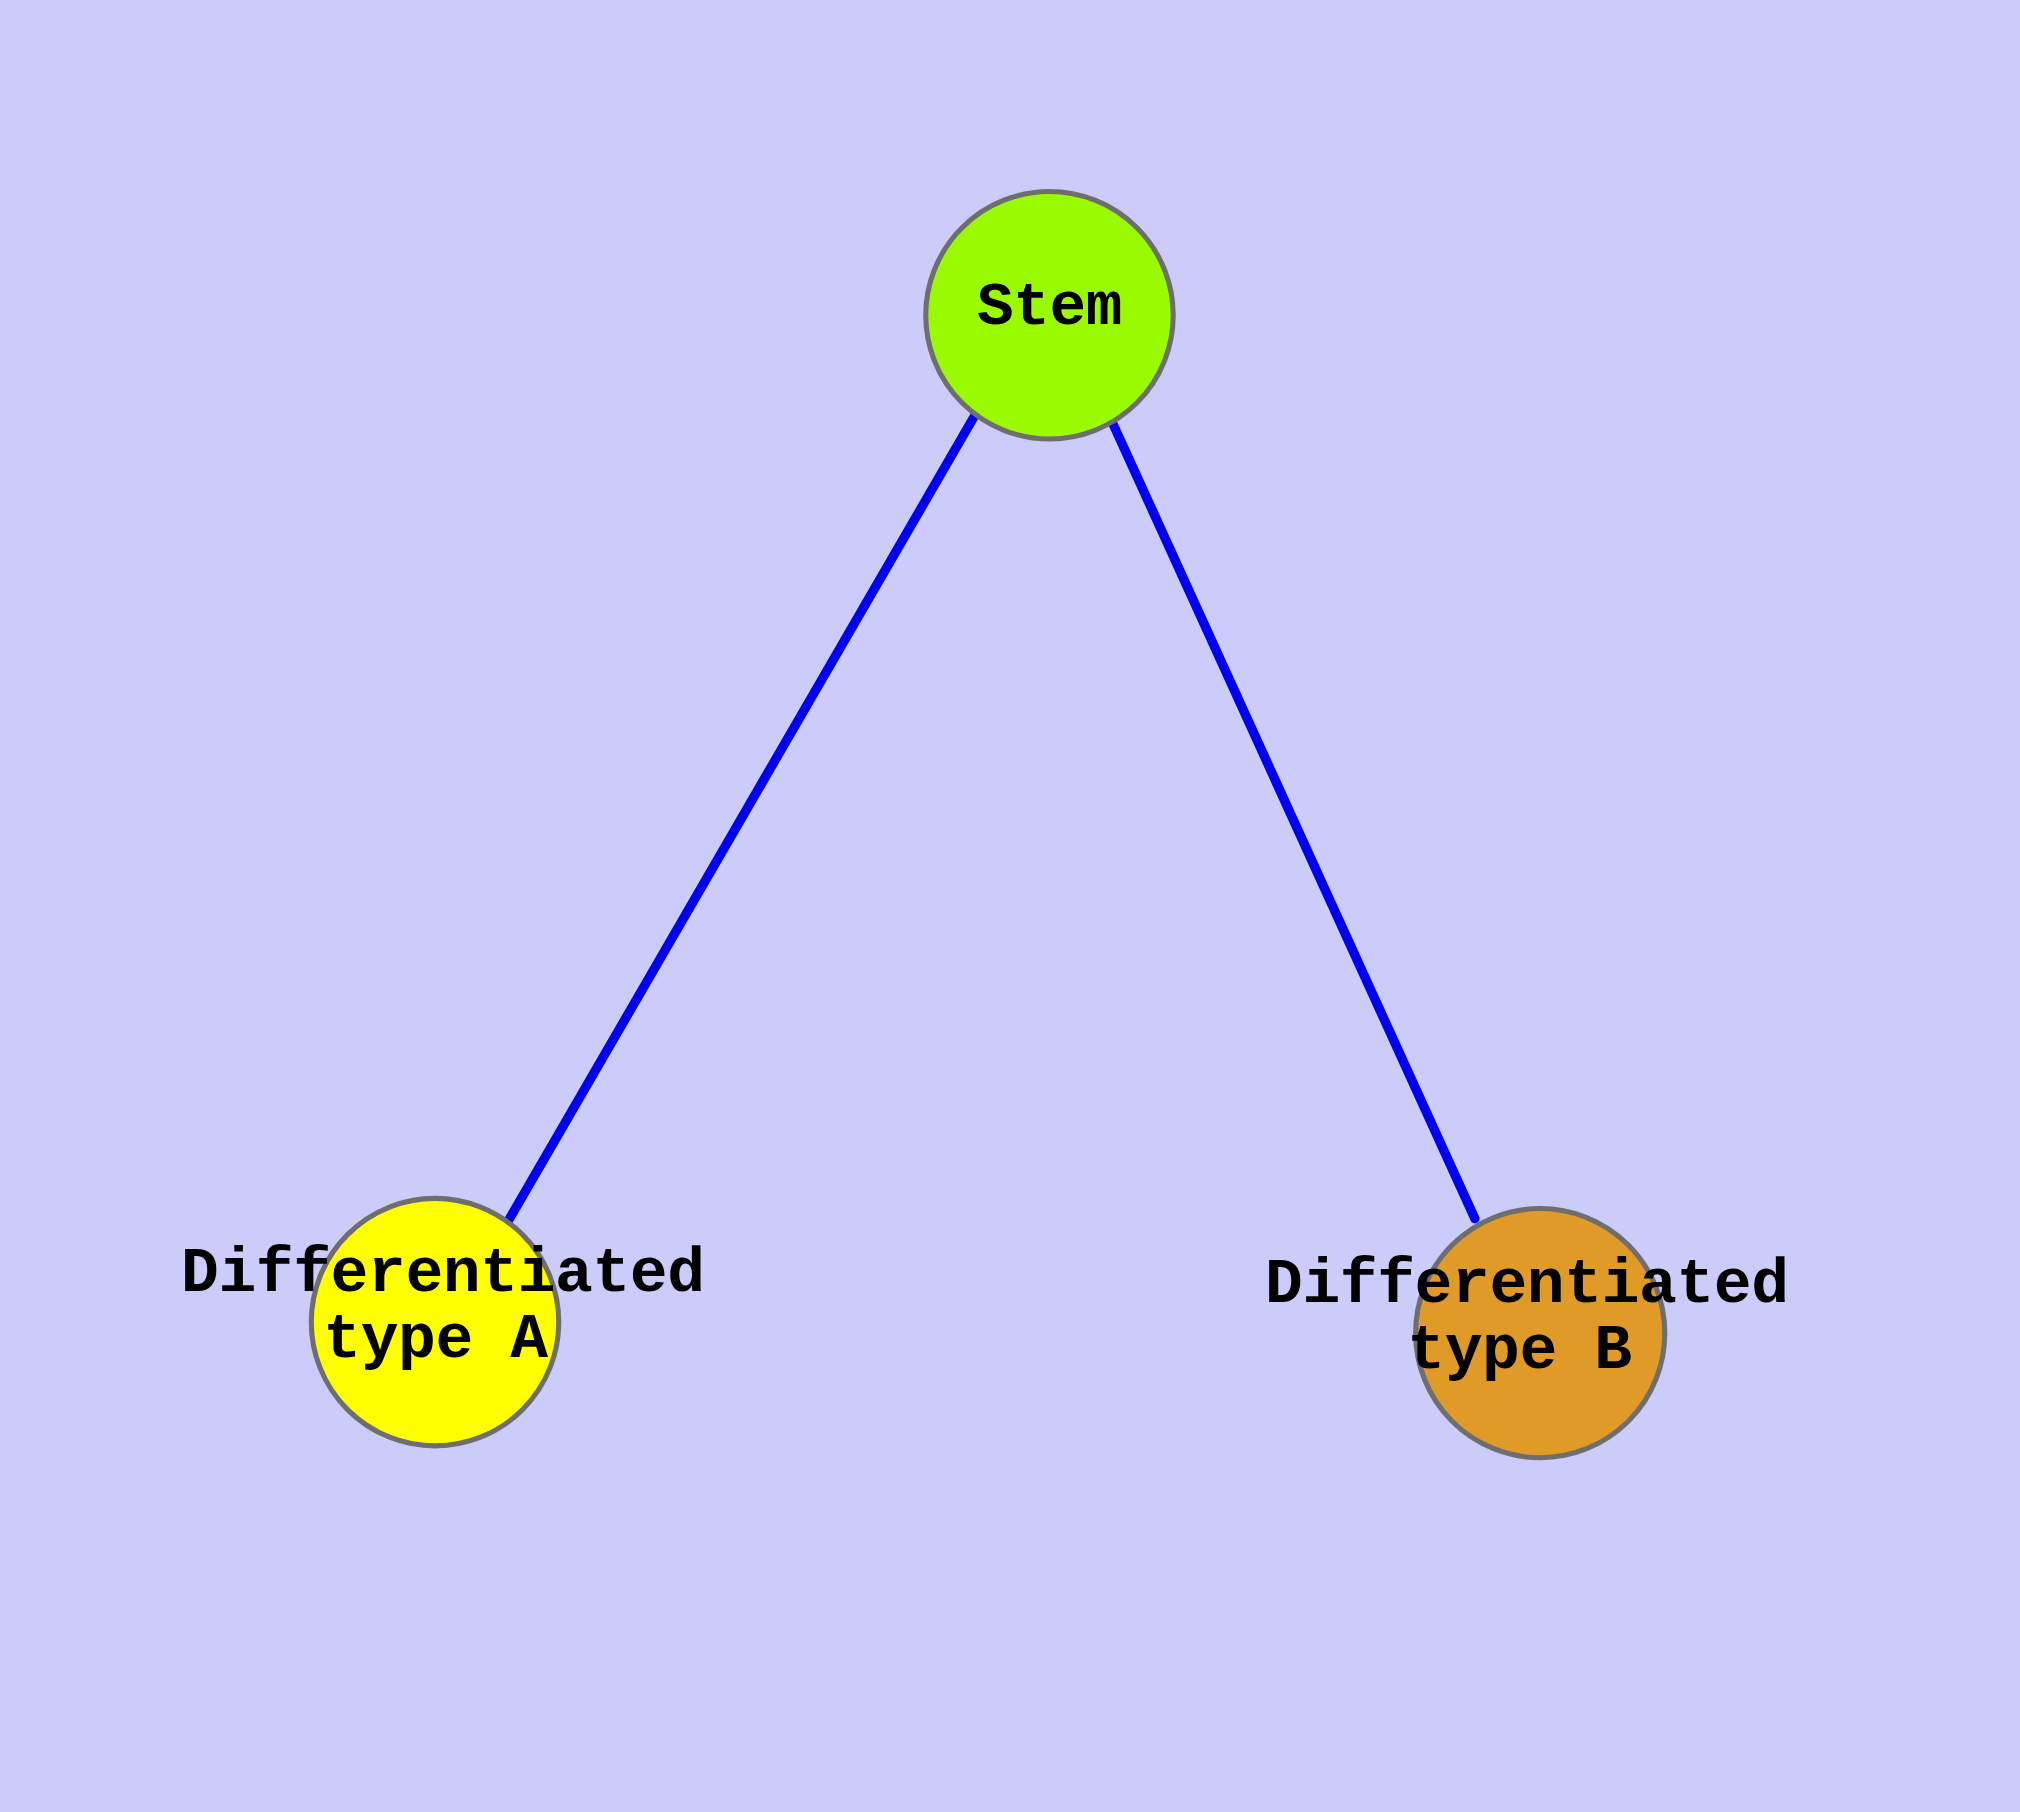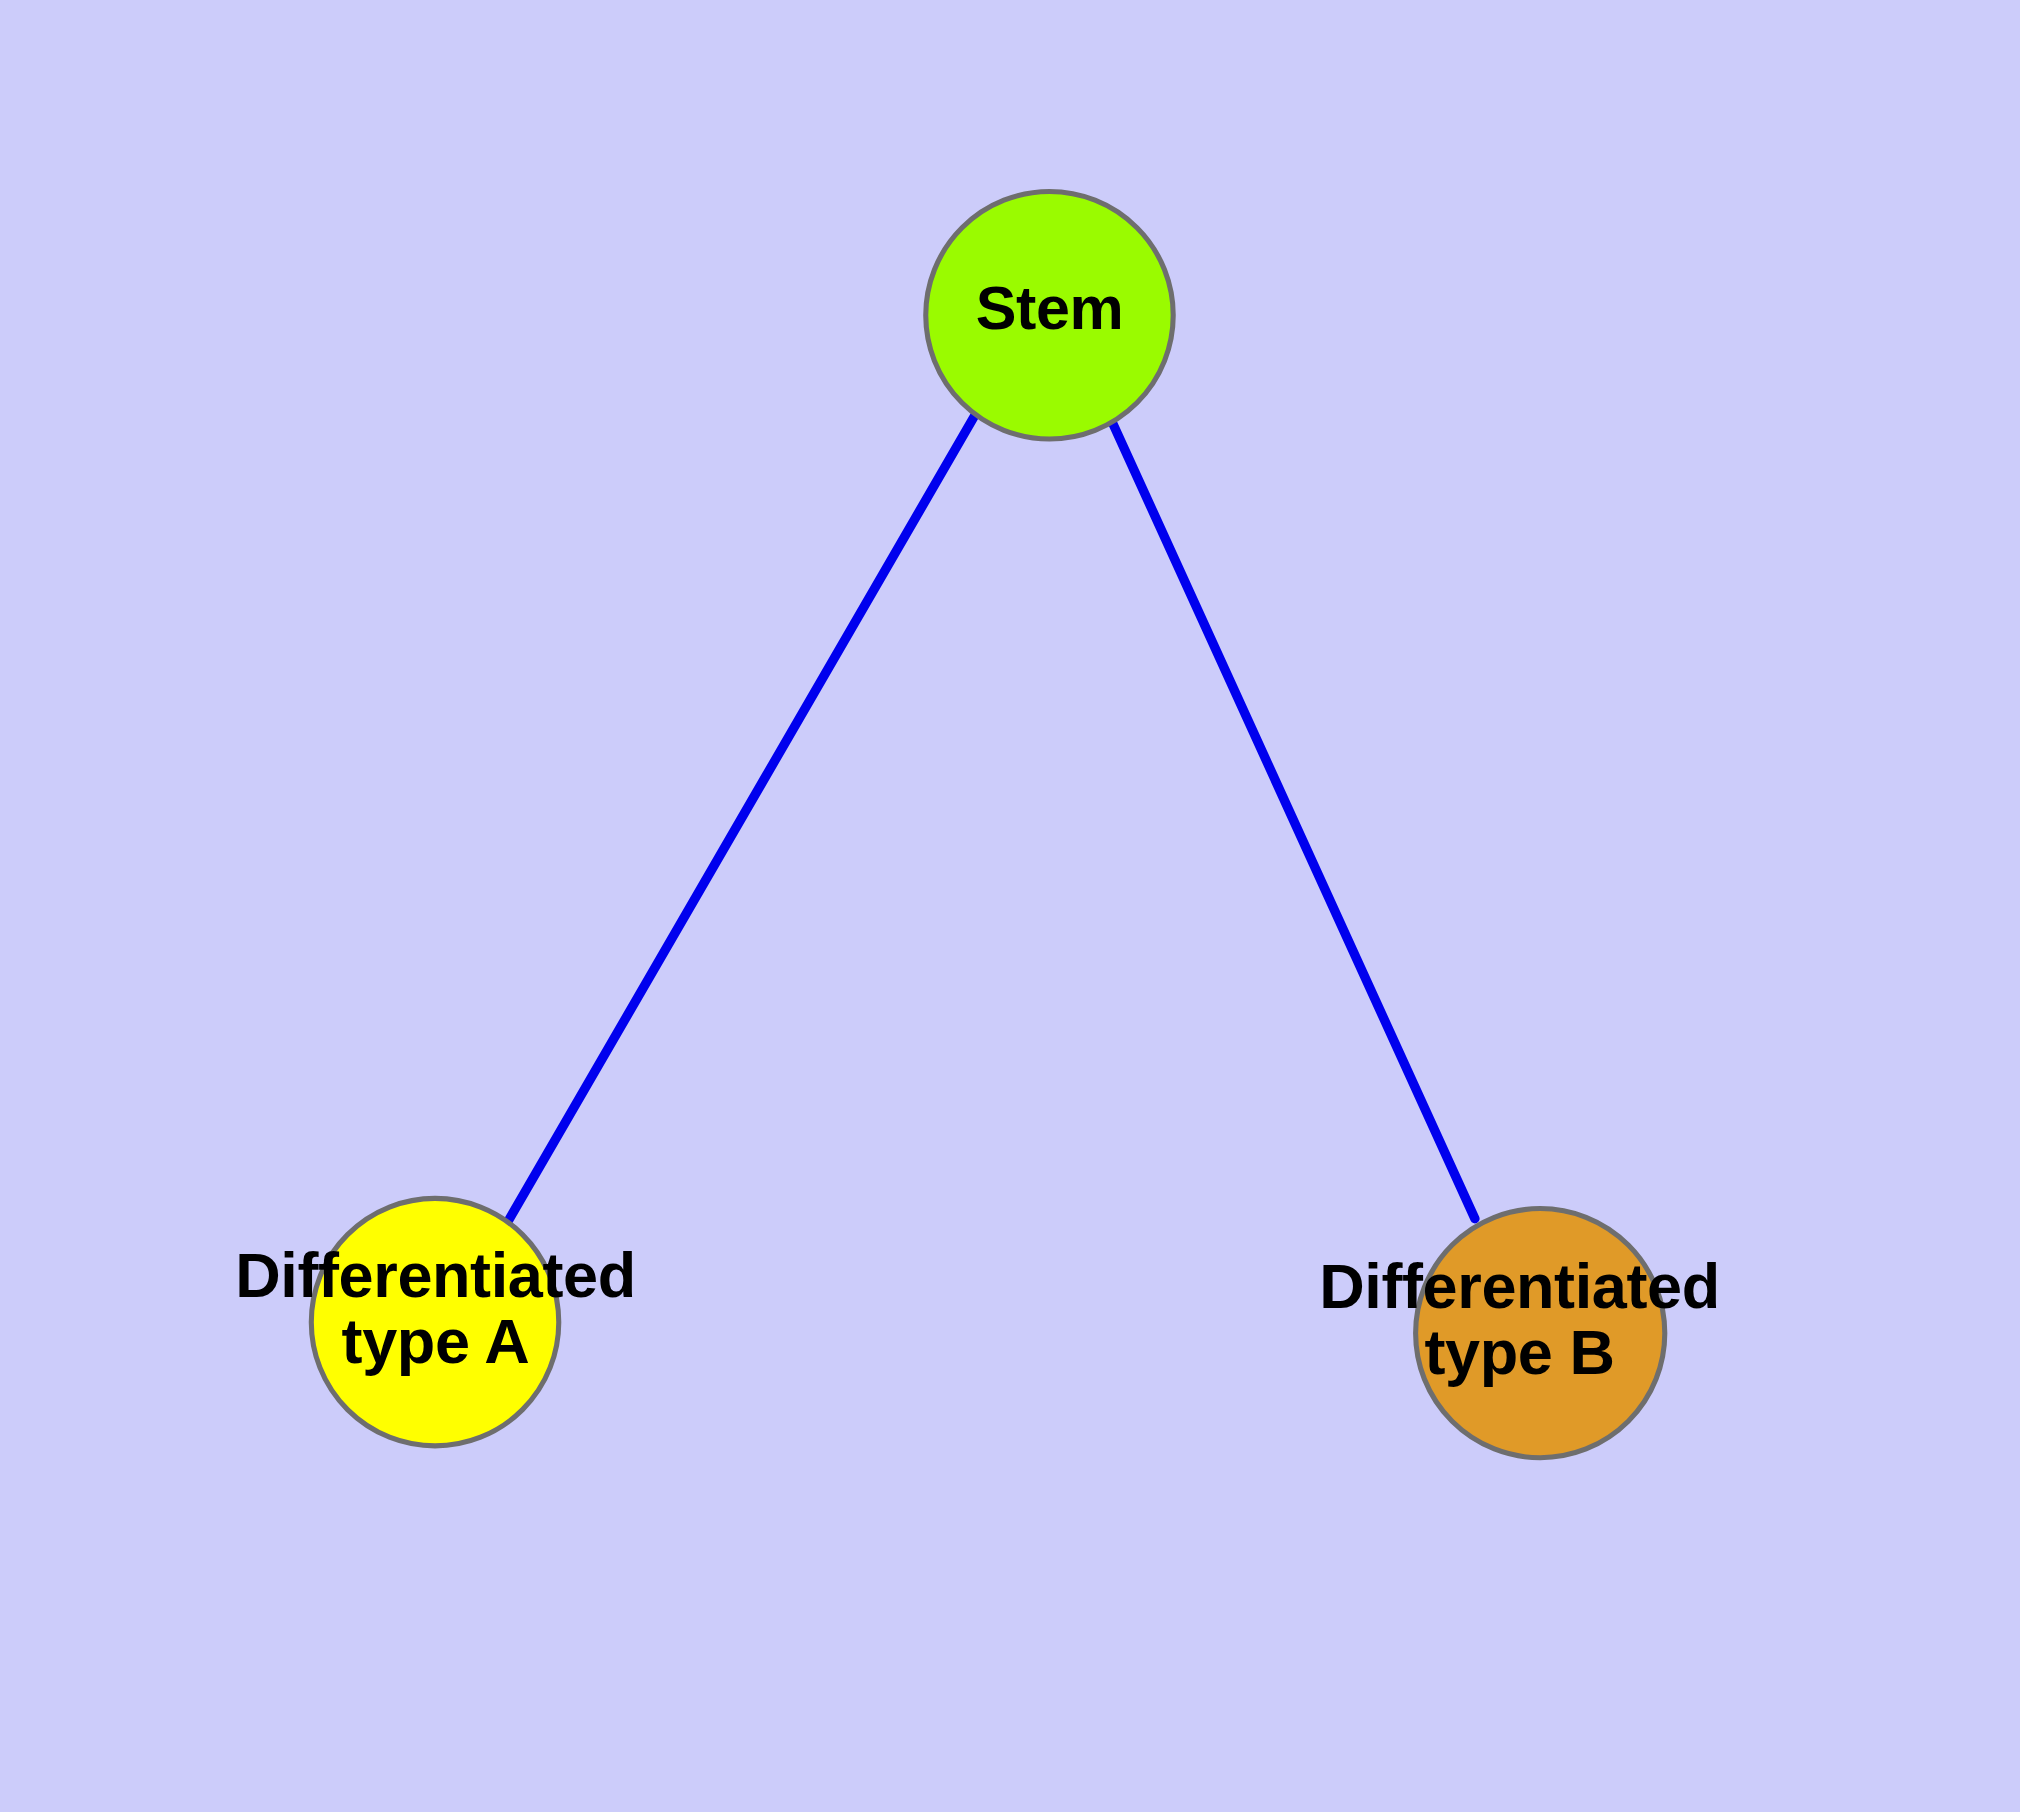--- a/index.html
+++ b/index.html
@@ -7,21 +7,21 @@
     margin: 0;
     padding: 0;
     background: #ccccfa;
   }
   #canvas {
     position: relative;
     width: 2021px;
     height: 1812px;
     background: #ccccfa;
     overflow: hidden;
-    font-family: Liberation Sans, sans-serif;
+    font-family: Liberation Mono, monospace;
   }
   #graph-svg {
     position: absolute;
     left: 0;
     top: 0;
     width: 2021px;
     height: 1812px;
     display: block;
   }
   .node-label {

